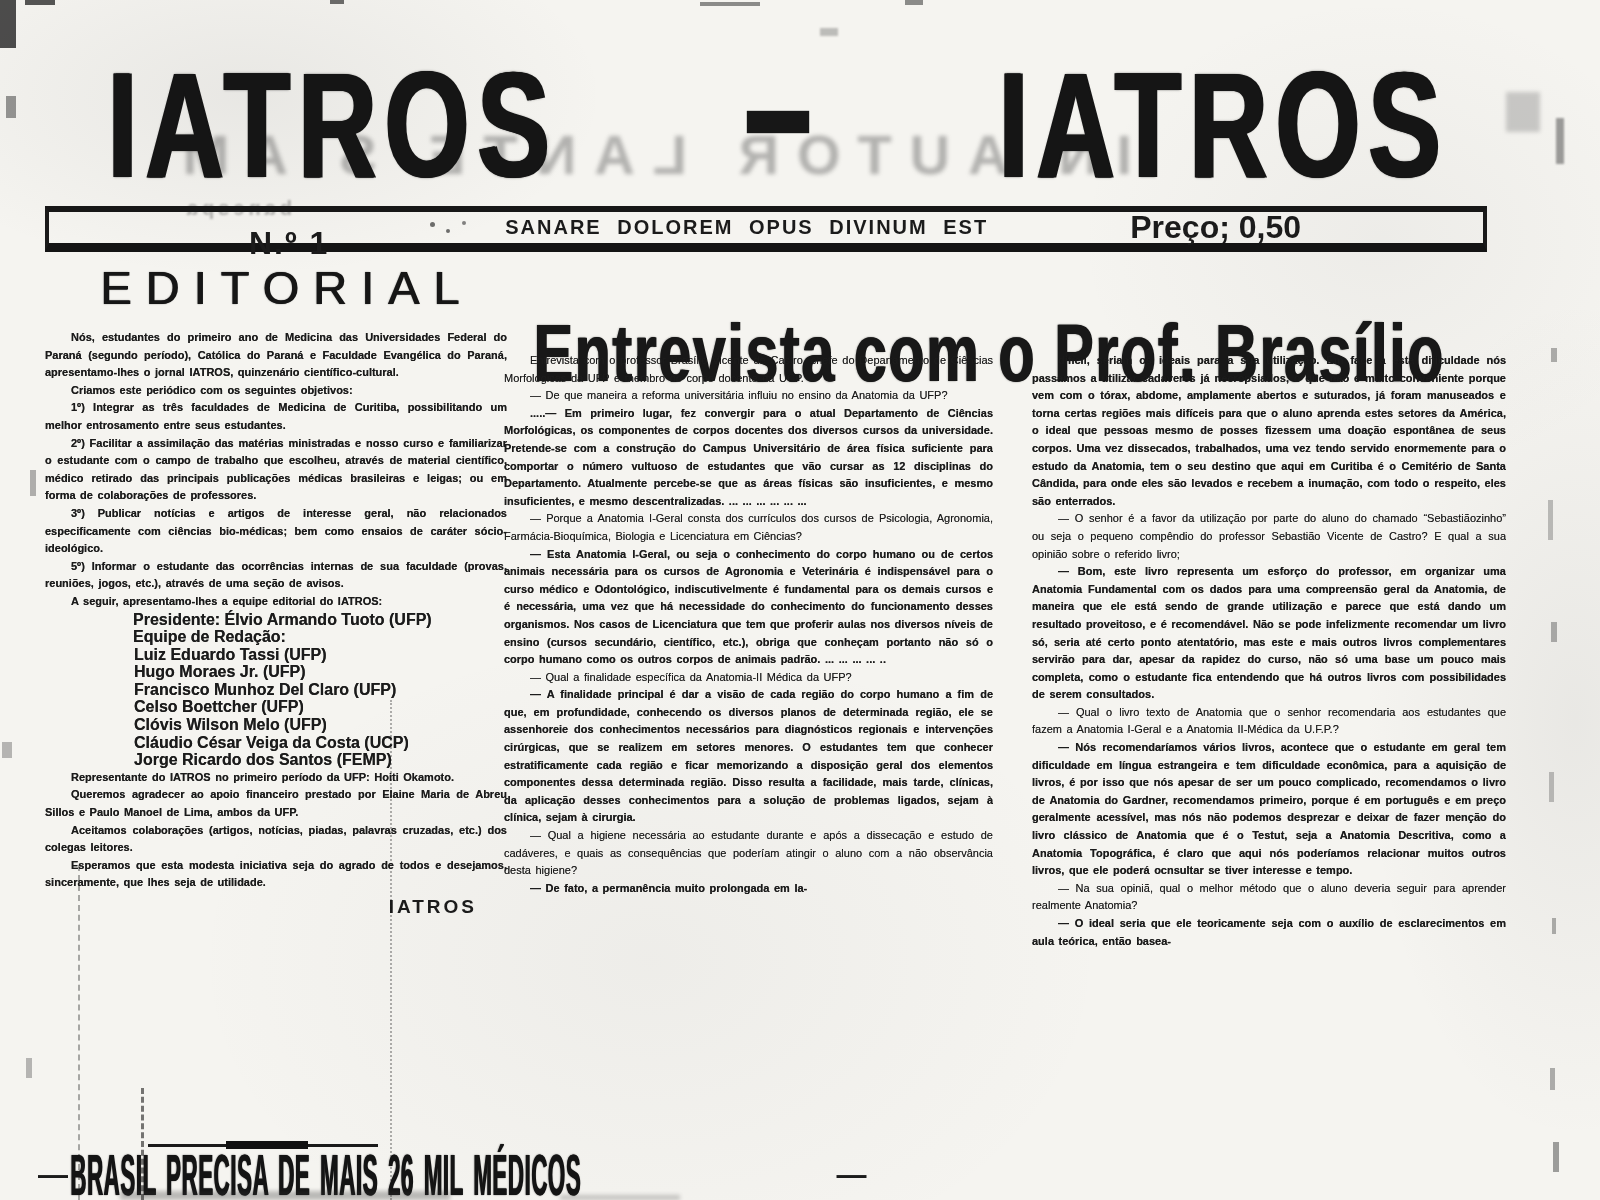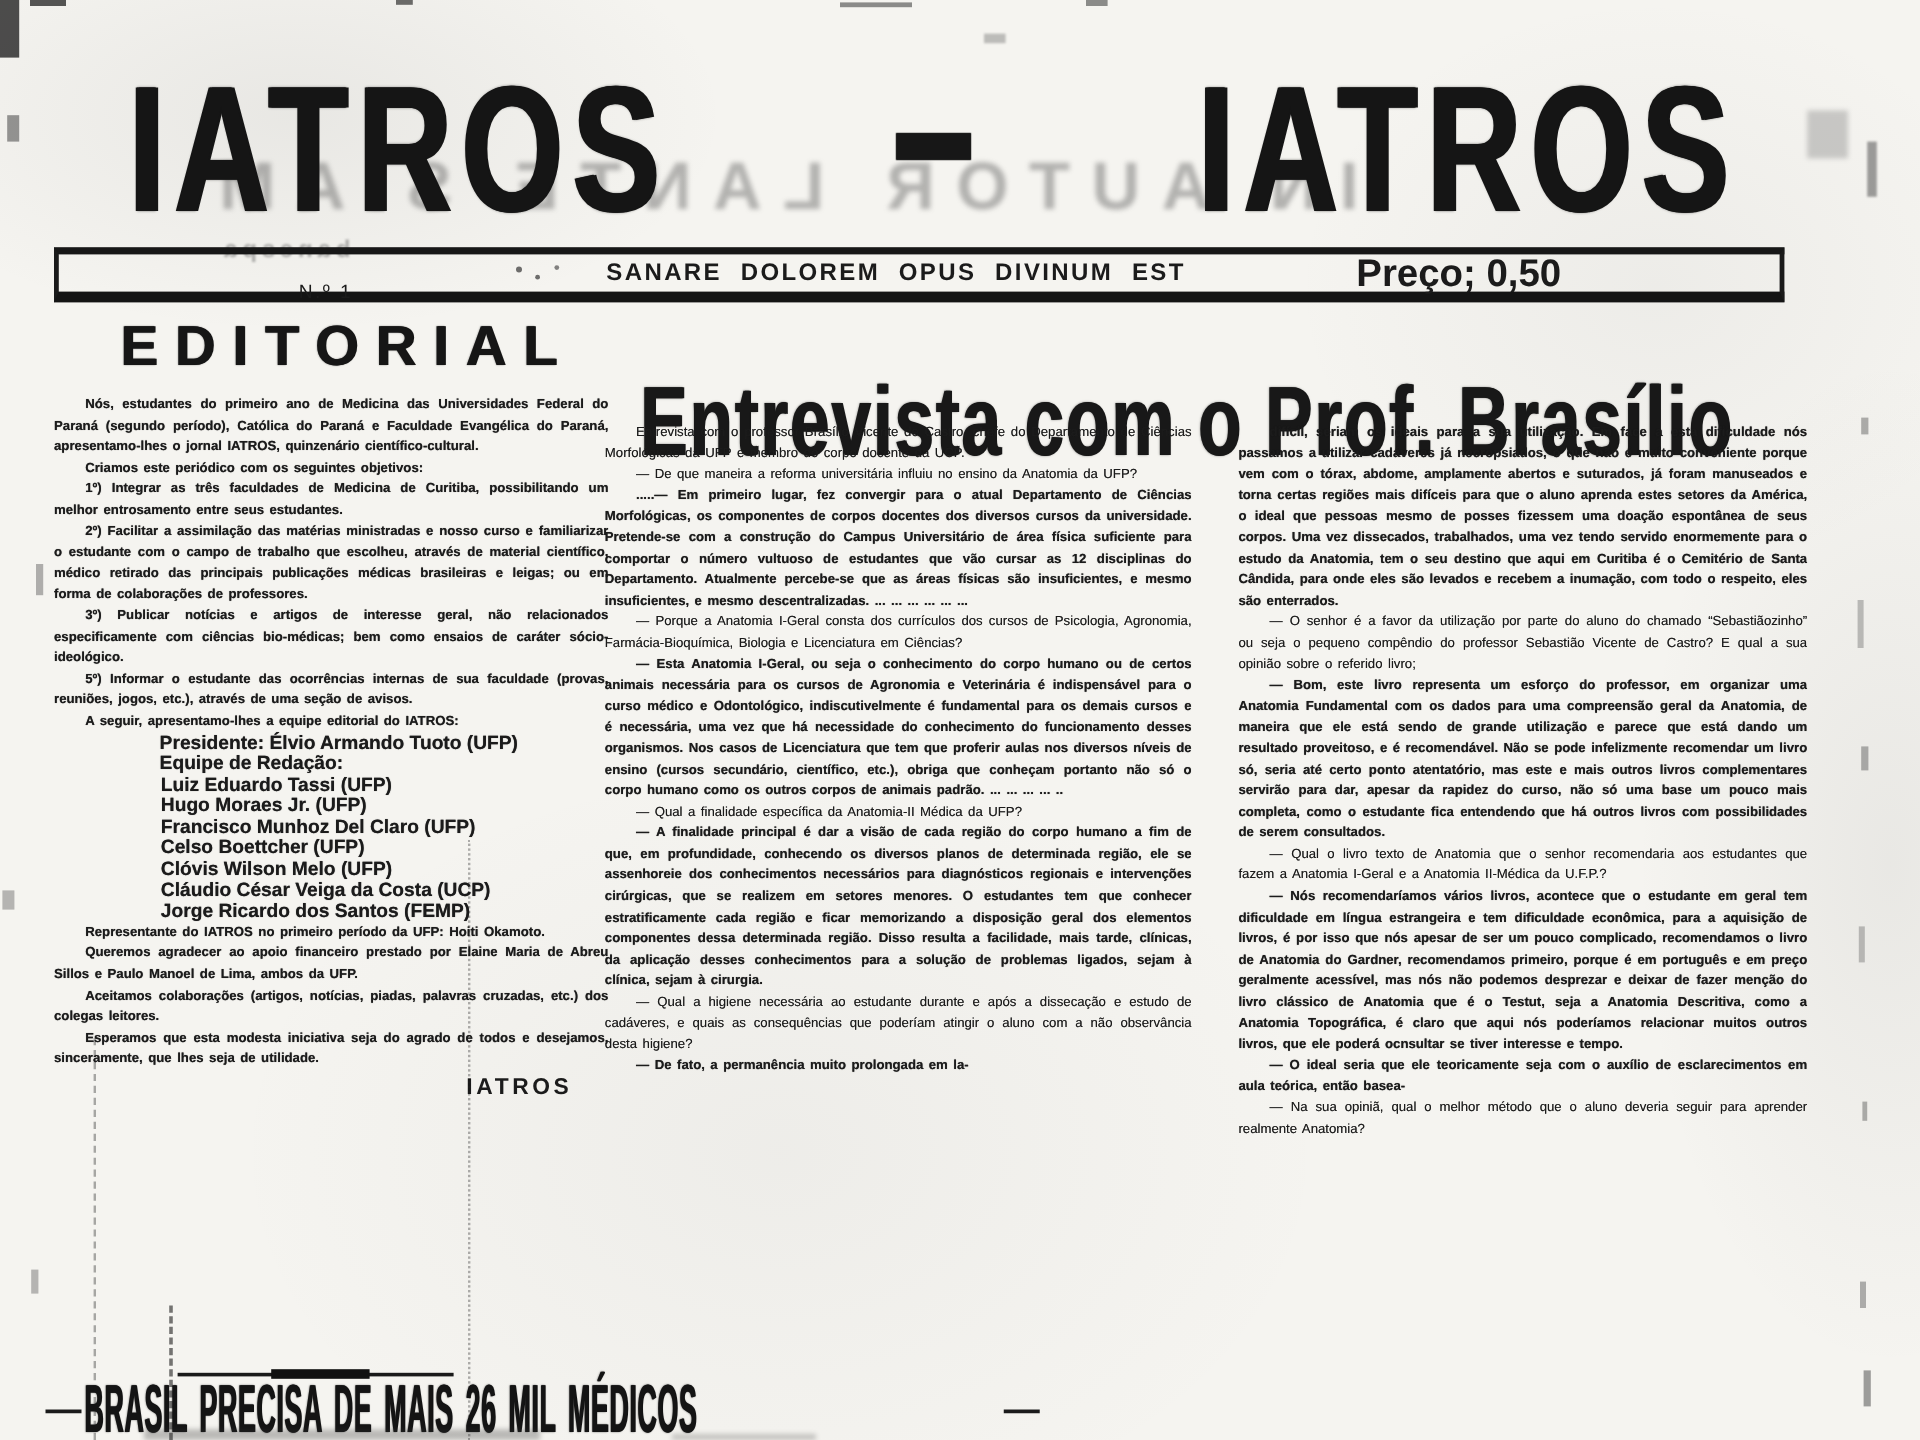--- a/index.html
+++ b/index.html
@@ -22,35 +22,35 @@
     font-size:56px;font-weight:700;letter-spacing:18px;color:rgba(70,70,70,.38);
     transform:scaleX(-1);filter:blur(2px);white-space:nowrap;overflow:hidden;line-height:74px;}
   .ghost2{position:absolute;left:92px;top:191px;width:200px;height:34px;
     font-size:20px;font-weight:700;letter-spacing:4px;color:rgba(80,80,80,.42);
     transform:scaleX(-1);filter:blur(1px);line-height:34px;}
   
   .issue-bar{position:absolute;left:45px;top:206px;width:1442px;height:46px;box-sizing:border-box;
     border-top:6px solid #171717;border-bottom:9px solid #141414;
     border-left:4px solid #1a1a1a;border-right:4px solid #1a1a1a;
     display:flex;align-items:center;}
-  .issue-bar .num{margin-left:200px;font-size:16px;font-weight:400;letter-spacing:2px;margin-top:32px;}
+  .issue-bar .num{margin-left:200px;font-size:32px;font-weight:700;letter-spacing:2px;margin-top:32px;}
   .issue-bar .motto{position:absolute;left:50%;transform:translateX(-54%);
     font-size:20px;font-weight:700;letter-spacing:2px;word-spacing:8px;white-space:nowrap;}
   .issue-bar .price{margin-left:auto;margin-right:182px;font-size:32px;font-weight:700;}
   
   .headline{position:absolute;left:533px;top:254px;width:980px;height:96px;
     font-size:76px;font-weight:700;letter-spacing:2px;white-space:nowrap;color:#181818;
     transform:scale(.78,1.08);transform-origin:left top;
     text-shadow:1.5px 0 0 #181818,0 0 2px rgba(0,0,0,.5);}
   
   .col{position:absolute;overflow:hidden;}
   .col-left{left:45px;top:258px;width:462px;height:876px;}
   .col-mid{left:504px;top:352px;width:489px;height:845px;}
   .col-right{left:1032px;top:352px;width:474px;height:845px;}
-  .ed-heading{margin:2px 0 14px 55px;font-size:47px;font-weight:700;letter-spacing:14px;
+  .ed-heading{margin:2px 0 14px 55px;font-size:47px;font-weight:400;letter-spacing:14px;
     color:#161616;text-shadow:1px 0 0 #161616,0 0 1.5px rgba(0,0,0,.5);}
   .body-par{margin:0;text-indent:26px;font-size:11px;line-height:17.6px;font-weight:700;
     text-align:justify;color:#1b1b1b;text-shadow:0 0 .6px rgba(25,25,25,.8);word-spacing:1.5px;}
   .q{font-weight:400;text-shadow:0 0 .4px rgba(35,35,35,.65);}
   .team-line{margin:0;font-size:16px;line-height:17.6px;font-weight:700;
     text-shadow:0 0 .6px rgba(25,25,25,.8);}
   .t1{margin-left:88px;} .t2{margin-left:89px;}
   .sig{margin:4px 30px 0 0;text-align:right;font-size:19px;font-weight:700;letter-spacing:3px;}
   
   .banner-rule{position:absolute;left:148px;top:1144px;width:230px;height:3px;background:#1a1a1a;}
@@ -124,22 +124,22 @@
     <p class="body-par q">— Qual a higiene necessária ao estudante durante e após a dissecação e estudo de cadáveres, e quais as consequências que poderíam atingir o aluno com a não observância desta higiene?</p>
     <p class="body-par">— De fato, a permanência muito prolongada em la-</p>
   </section>
 
   <section class="col col-right">
     <p class="body-par">difícil, seriam os ideais para a sua utilização. Em face a esta dificuldade nós passamos a utilizar cadáveres já necropsiados, o que não é muito conveniente porque vem com o tórax, abdome, amplamente abertos e suturados, já foram manuseados e torna certas regiões mais difíceis para que o aluno aprenda estes setores da América, o ideal que pessoas mesmo de posses fizessem uma doação espontânea de seus corpos. Uma vez dissecados, trabalhados, uma vez tendo servido enormemente para o estudo da Anatomia, tem o seu destino que aqui em Curitiba é o Cemitério de Santa Cândida, para onde eles são levados e recebem a inumação, com todo o respeito, eles são enterrados.</p>
     <p class="body-par q">— O senhor é a favor da utilização por parte do aluno do chamado “Sebastiãozinho” ou seja o pequeno compêndio do professor Sebastião Vicente de Castro? E qual a sua opinião sobre o referido livro;</p>
     <p class="body-par">— Bom, este livro representa um esforço do professor, em organizar uma Anatomia Fundamental com os dados para uma compreensão geral da Anatomia, de maneira que ele está sendo de grande utilização e parece que está dando um resultado proveitoso, e é recomendável. Não se pode infelizmente recomendar um livro só, seria até certo ponto atentatório, mas este e mais outros livros complementares servirão para dar, apesar da rapidez do curso, não só uma base um pouco mais completa, como o estudante fica entendendo que há outros livros com possibilidades de serem consultados.</p>
     <p class="body-par q">— Qual o livro texto de Anatomia que o senhor recomendaria aos estudantes que fazem a Anatomia I-Geral e a Anatomia II-Médica da U.F.P.?</p>
     <p class="body-par">— Nós recomendaríamos vários livros, acontece que o estudante em geral tem dificuldade em língua estrangeira e tem dificuldade econômica, para a aquisição de livros, é por isso que nós apesar de ser um pouco complicado, recomendamos o livro de Anatomia do Gardner, recomendamos primeiro, porque é em português e em preço geralmente acessível, mas nós não podemos desprezar e deixar de fazer menção do livro clássico de Anatomia que é o Testut, seja a Anatomia Descritiva, como a Anatomia Topográfica, é claro que aqui nós poderíamos relacionar muitos outros livros, que ele poderá ocnsultar se tiver interesse e tempo.</p>
+    <p class="body-par q">— Na sua opiniã, qual o melhor método que o aluno deveria seguir para aprender realmente Anatomia?</p>
     <p class="body-par">— O ideal seria que ele teoricamente seja com o auxílio de esclarecimentos em aula teórica, então basea-</p>
-    <p class="body-par q">— Na sua opiniã, qual o melhor método que o aluno deveria seguir para aprender realmente Anatomia?</p>
   </section>
 
   <div class="banner-rule">
       <span class="thick"></span>
     </div>
   <div class="banner">
     <span class="b-dash">—</span>
     <span class="b-text">BRASIL PRECISA DE MAIS 26 MIL MÉDICOS</span>
     <span class="b-dash right">—</span>
   </div>

